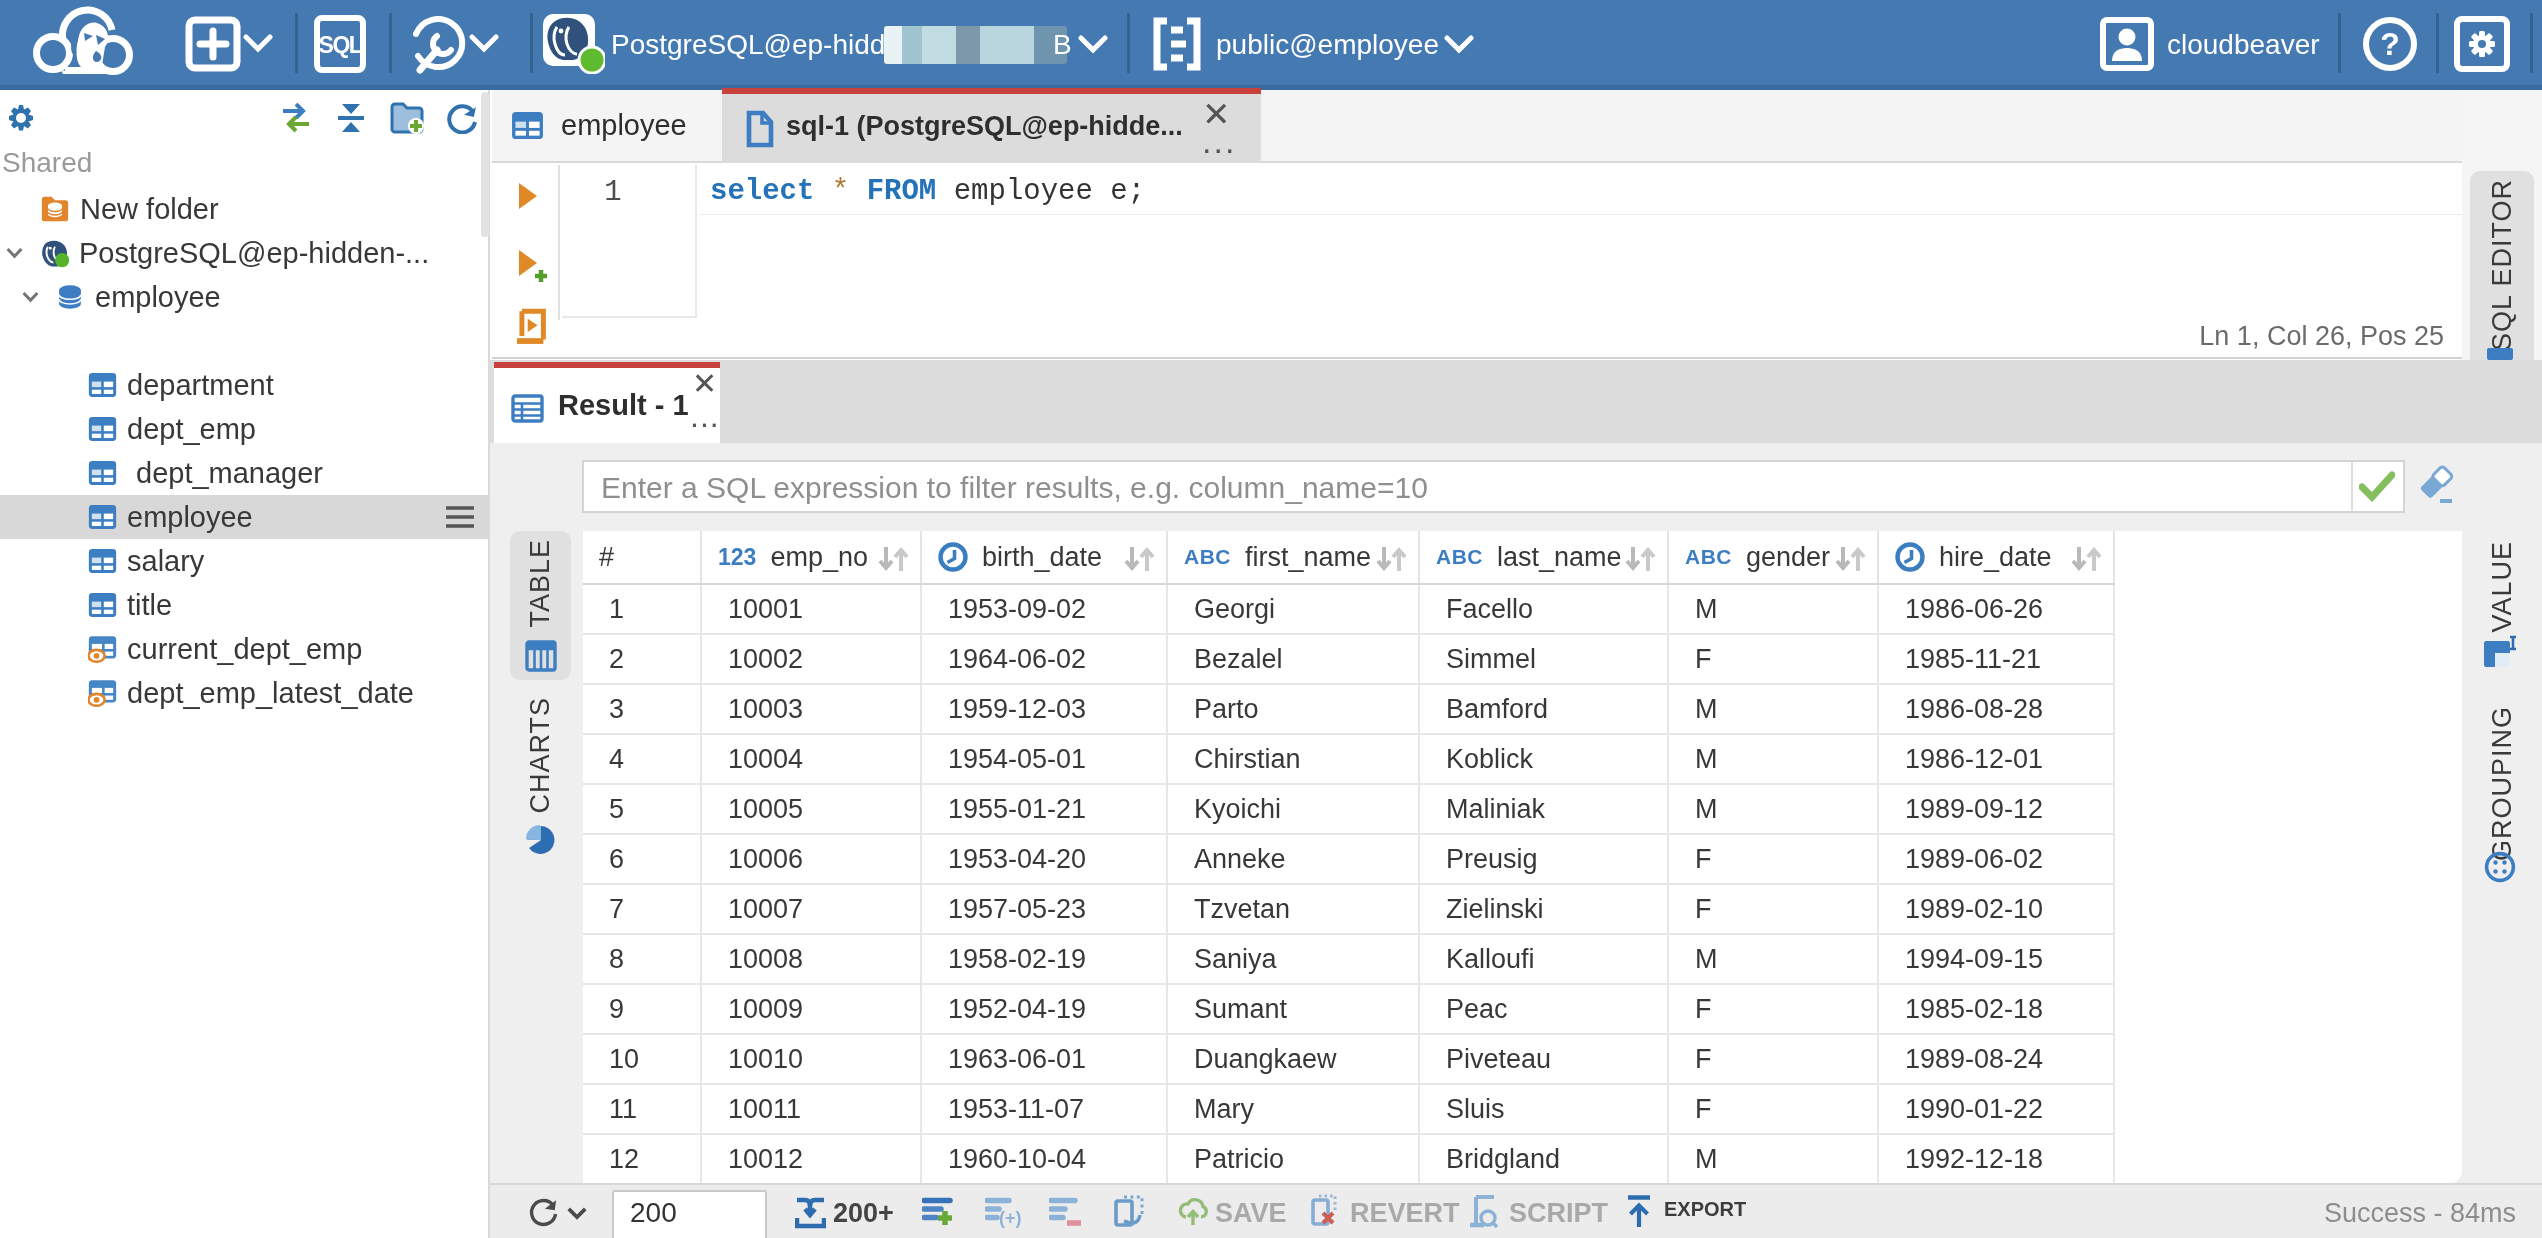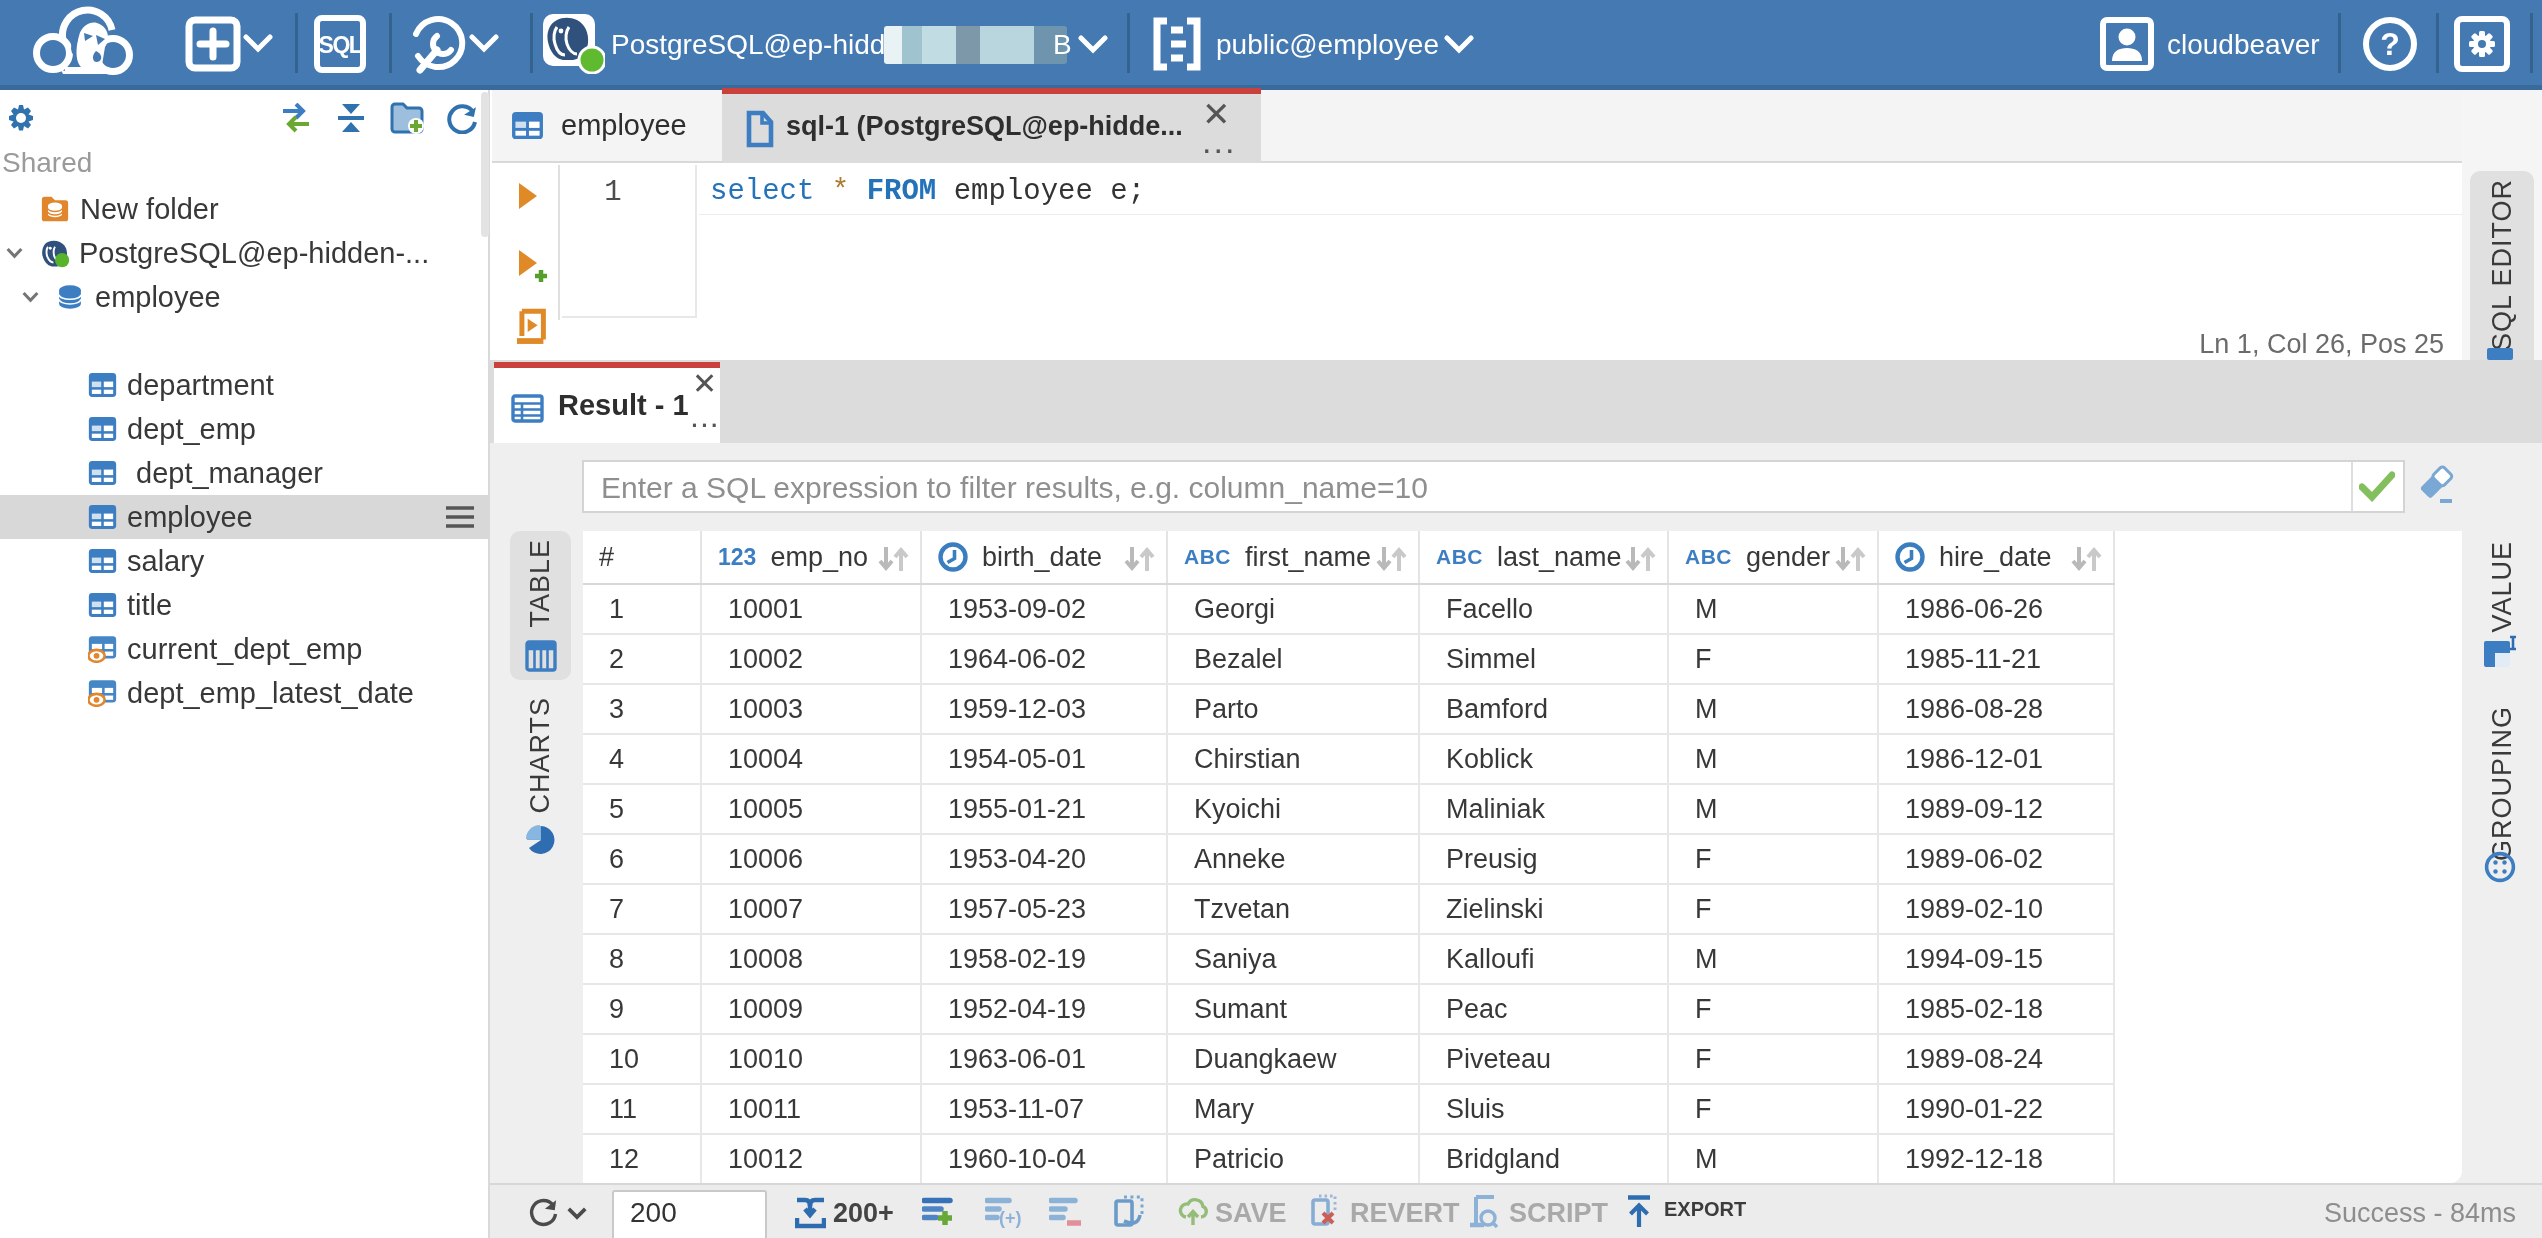--- a/index.html
+++ b/index.html
@@ -303,24 +303,24 @@
   <svg class="abs" style="left:21px;top:143px" width="36" height="38" viewBox="0 0 42 46">
     <path d="M10 4 h26 v34 M10 4 v30" fill="none" stroke="#e08a27" stroke-width="6"></path>
     <path d="M4 40 h32" stroke="#e08a27" stroke-width="7"></path>
     <path d="M17 13 l12 8 l-12 8 z" fill="#e08a27"></path>
   </svg>
 
   <div class="abs" style="left:70px;top:0;width:135px;height:153px;border-right:2px solid #e8e8e8"></div>
   <div class="abs" style="left:70px;top:151px;width:135px;height:2px;background:#e8e8e8"></div>
   <div class="abs" style="left:91px;top:11px;width:60px;text-align:center;font-family:'Liberation Mono',monospace;font-size:29px;color:#4d4d4d">1</div>
 
-  <div class="abs" style="left:218px;top:10px;font-family:'Liberation Mono',monospace;font-size:29px;white-space:pre"><span style="color:#2472b8;font-weight:normal">select</span><span style="color:#333"> </span><span style="color:#ab7c33">*</span><span style="color:#333"> </span><span style="color:#2472b8;font-weight:bold">FROM</span><span style="color:#333"> employee e;</span></div>
+  <div class="abs" style="left:218px;top:10px;font-family:'Liberation Mono',monospace;font-size:29px;white-space:pre"><span style="color:#2472b8;font-weight:bold">select</span><span style="color:#333"> </span><span style="color:#ab7c33">*</span><span style="color:#333"> </span><span style="color:#2472b8;font-weight:bold">FROM</span><span style="color:#333"> employee e;</span></div>
   <div class="abs" style="left:207px;top:49px;width:1763px;height:1px;background:#ececec"></div>
 
-  <div class="abs" style="left:0;top:164px;width:1970px;height:38px;border-bottom:2px solid #d2d2d2">
+  <div class="abs" style="left:0;top:156px;width:1970px;height:38px;border-bottom:2px solid #d2d2d2">
     <div class="abs" style="right:18px;top:0px;font-size:27px;color:#6b6b6b">Ln 1, Col 26, Pos 25</div>
   </div>
 </div>
 <div id="estrip">
   <div class="abs" style="left:8px;top:81px;width:64px;height:189px;background:#e0e0e0;border-radius:10px 10px 0 0;display:flex;align-items:center;justify-content:center">
     <span class="vtext" style="font-size:27px">SQL EDITOR</span>
   </div>
   <svg class="abs" style="left:25px;top:258px" width="30" height="12" viewBox="0 0 30 12">
       <rect x="0" y="0" width="26" height="12" rx="2" fill="#3d7ec2"></rect>
     </svg>

